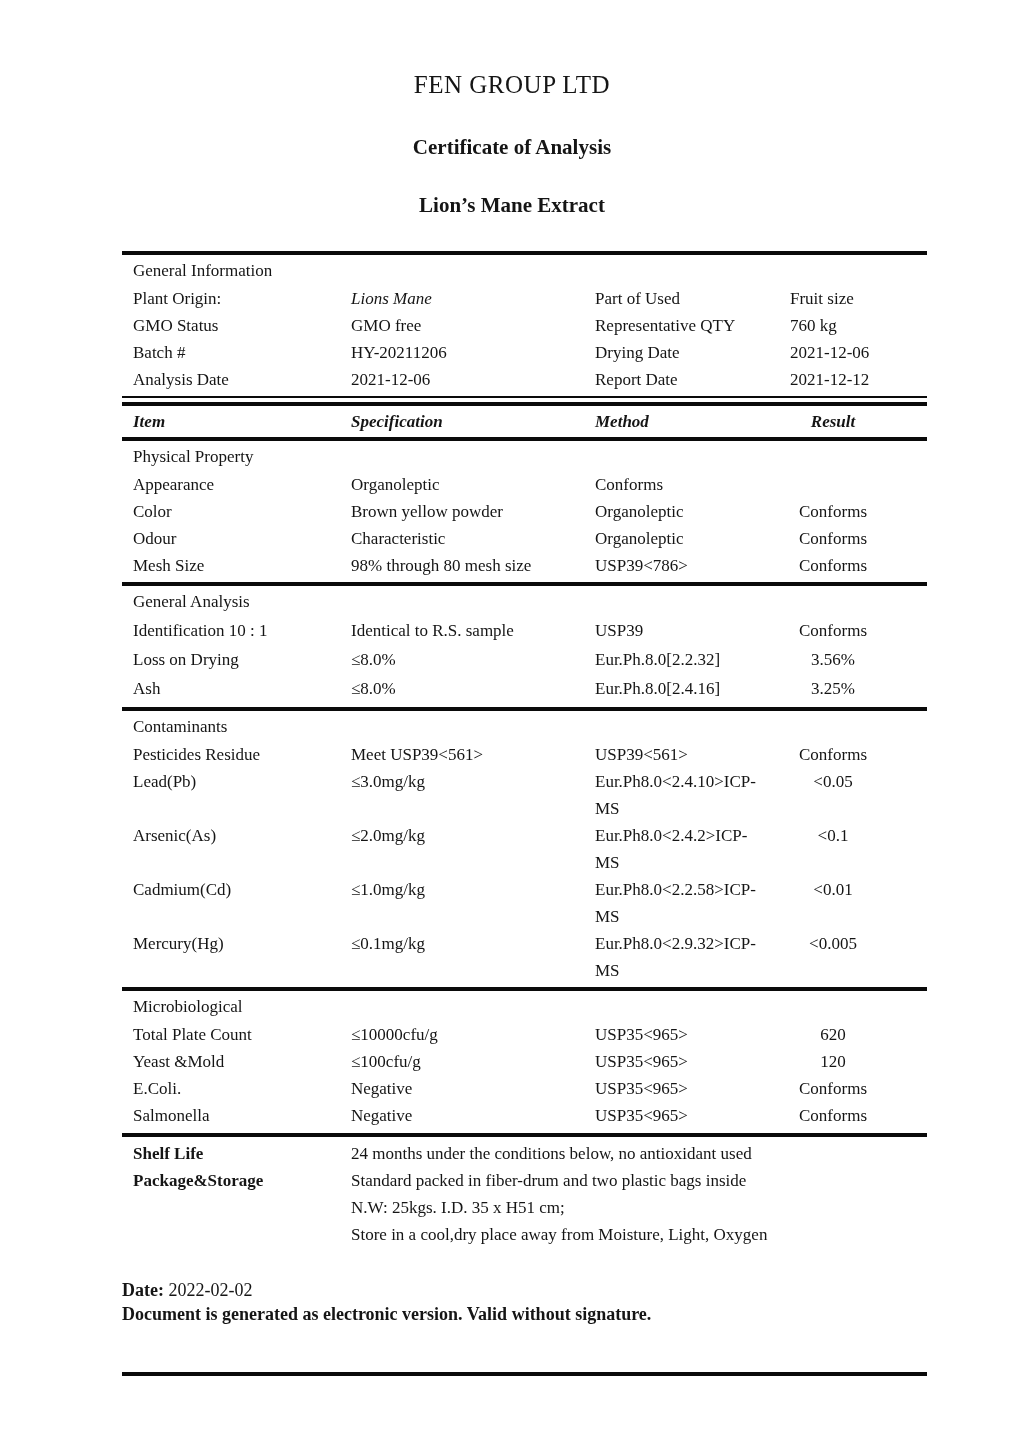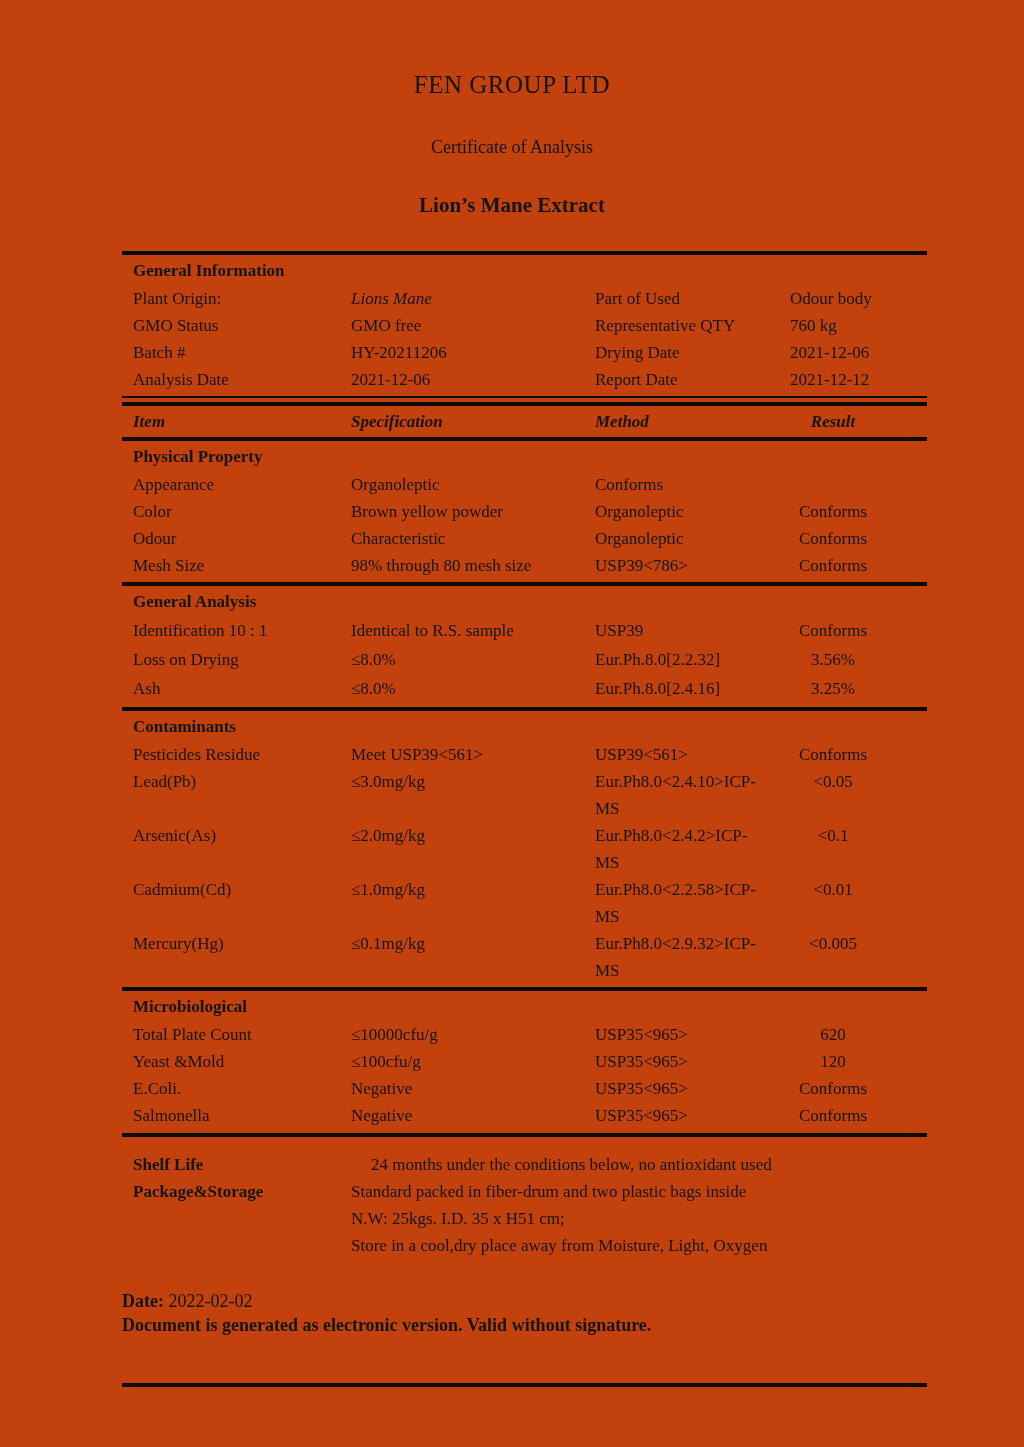--- a/index.html
+++ b/index.html
@@ -1,38 +1,38 @@
 <!DOCTYPE html>
 <html><head>
 <meta charset="utf-8">
 <style>
   html,body { margin:0; padding:0; background:#e8e8e8; }
   .page {
     position:relative;
     width:1024px; height:1447px;
     margin:0 auto;
-    background:#c2410c;
+    background:#ffffff;
     color:#151515;
     font-family:"Liberation Serif","DejaVu Serif",serif;
     overflow:hidden;
   }
   .doc-header { text-align:center; padding-top:70px; }
   .company  { font-size:25px; line-height:30px; letter-spacing:0.5px; }
-  .title    { font-size:18px; line-height:34px; font-weight:normal; margin:30px 0 0 0; }
+  .title    { font-size:21px; line-height:34px; font-weight:bold; margin:30px 0 0 0; }
   .product  { font-size:21px; line-height:28px; font-weight:bold; margin:27px 0 12px 0; }
 
   .doc-table { margin:32px 0 0 122px; width:805px; }
 
   .rule { background:#0a0a0a; width:805px; }
   .rule.thick { height:4px; }
   .rule.thin  { height:2px; }
   .gap4 { height:4px; }
 
   .sec-heading {
-    font-weight:bold; font-size:17px; line-height:28px;
+    font-weight:normal; font-size:17px; line-height:28px;
     padding:2px 0 0 11px;
   }
 
   .gi-row {
     display:grid;
     grid-template-columns:218px 244px 195px 137px;
     padding-left:11px;
     font-size:17px; line-height:27px;
   }
   .italic { font-style:italic; }
@@ -73,21 +73,21 @@
   <div class="doc-table">
 
     <div class="rule thick"></div>
 
     <div class="sec-heading">General Information</div>
 
     <div class="gi-row">
       <span>Plant Origin:</span>
       <span class="italic">Lions Mane</span>
       <span>Part of Used</span>
-      <span>Odour body</span>
+      <span>Fruit size</span>
     </div>
     <div class="gi-row">
       <span>GMO Status</span>
       <span>GMO free</span>
       <span>Representative QTY</span>
       <span>760 kg</span>
     </div>
     <div class="gi-row">
       <span>Batch #</span>
       <span>HY-20211206</span>
@@ -218,21 +218,21 @@
     </div>
     <div class="t-row">
       <span>Salmonella</span>
       <span>Negative</span>
       <span>USP35&lt;965&gt;</span>
       <span>Conforms</span>
     </div>
 
     <div class="rule thick" style="margin-top:4px;"></div>
 
-    <div class="st-row" style="padding-top:14px;gap:20px;">
+    <div class="st-row" style="padding-top:3px;">
       <span class="st-label">Shelf Life</span>
       <span>24 months under the conditions below, no antioxidant used</span>
     </div>
     <div class="st-row">
       <span class="st-label">Package&amp;Storage</span>
       <span>Standard packed in fiber-drum and two plastic bags inside</span>
     </div>
     <div class="st-row">
       <span></span>
       <span>N.W: 25kgs. I.D. 35 x H51 cm;</span>

